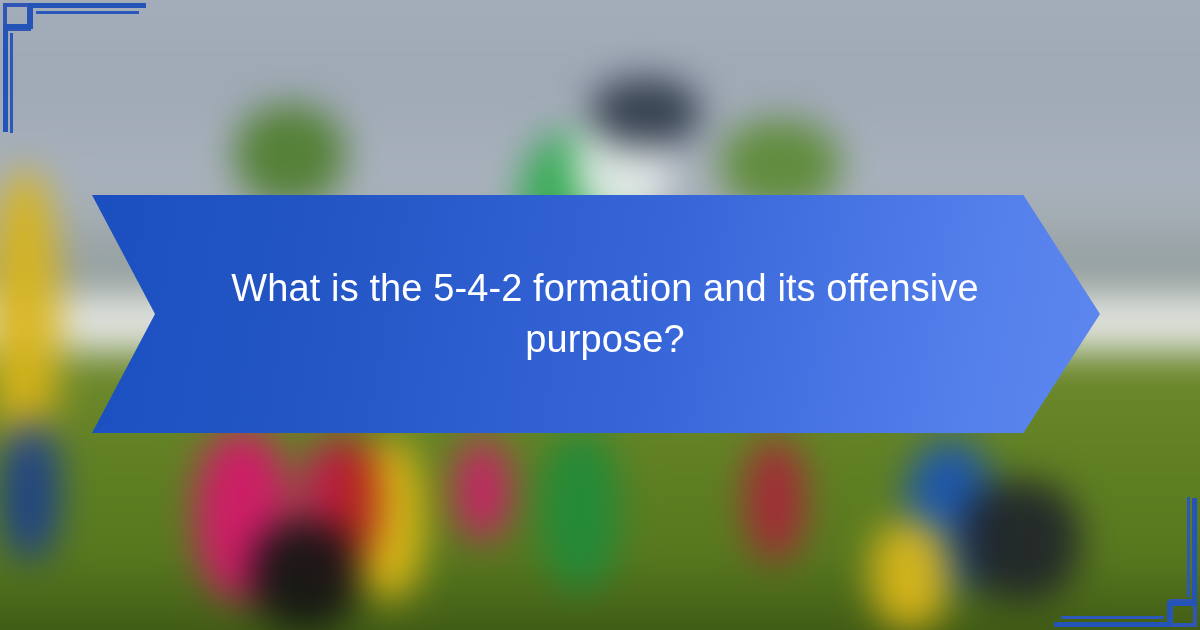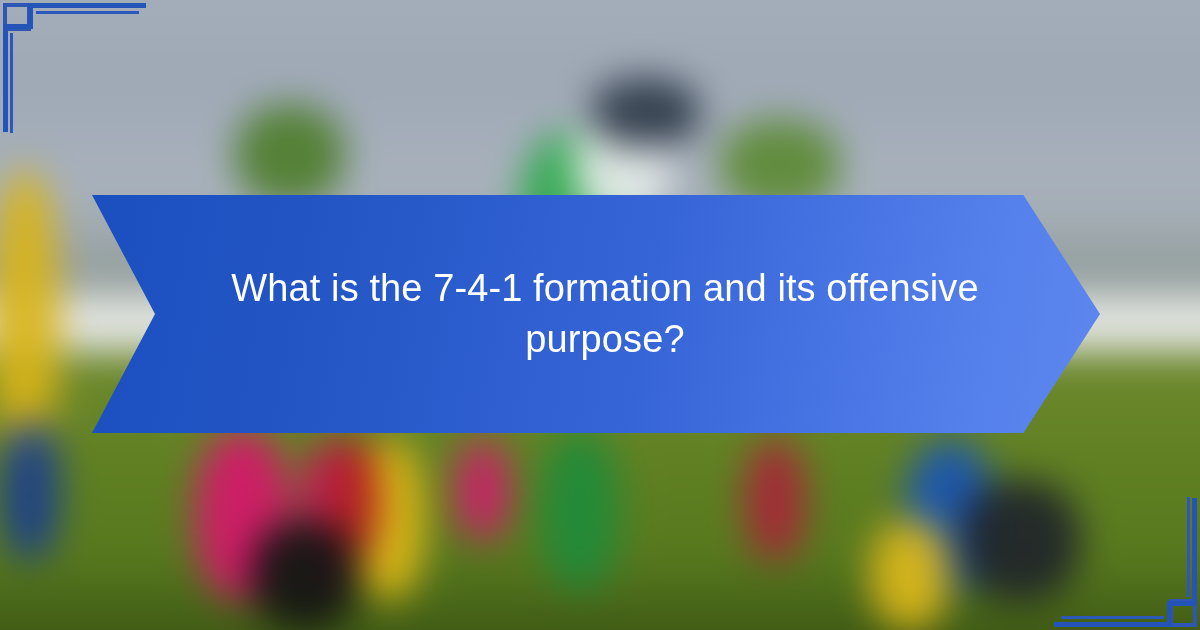--- a/index.html
+++ b/index.html
@@ -119,21 +119,21 @@
         <div class="b" style="left: 965px; top: 500px; width: 90px; height: 150px; background: rgb(26, 85, 180); opacity: 0.92;"></div>
         <div class="b" style="left: 930px; top: 580px; width: 80px; height: 110px; background: rgb(221, 184, 26); opacity: 0.92;"></div>
         <div class="b" style="left: 1020px; top: 540px; width: 120px; height: 120px; background: rgb(32, 36, 42); opacity: 0.92;"></div>
         <div class="b" style="left: 295px; top: 165px; width: 110px; height: 100px; background: rgb(78, 125, 44); opacity: 0.92;"></div>
         <div class="b" style="left: 780px; top: 180px; width: 120px; height: 90px; background: rgb(92, 138, 52); opacity: 0.92;"></div>
       </div>
   </div>
 
   <div class="banner"></div>
   <div class="banner-text">
-    <span>What is the 7-4-1 formation and its offensive purpose?</span>
+    <span>What is the 5-4-2 formation and its offensive purpose?</span>
   </div>
 
   <div class="corner tl">
     <div class="sq"></div>
     <div class="thick-h"></div>
     <div class="thick-v"></div>
     <div class="thick-h2"></div>
     <div class="thick-v2"></div>
     <div class="thin-h"></div>
     <div class="thin-v"></div>

